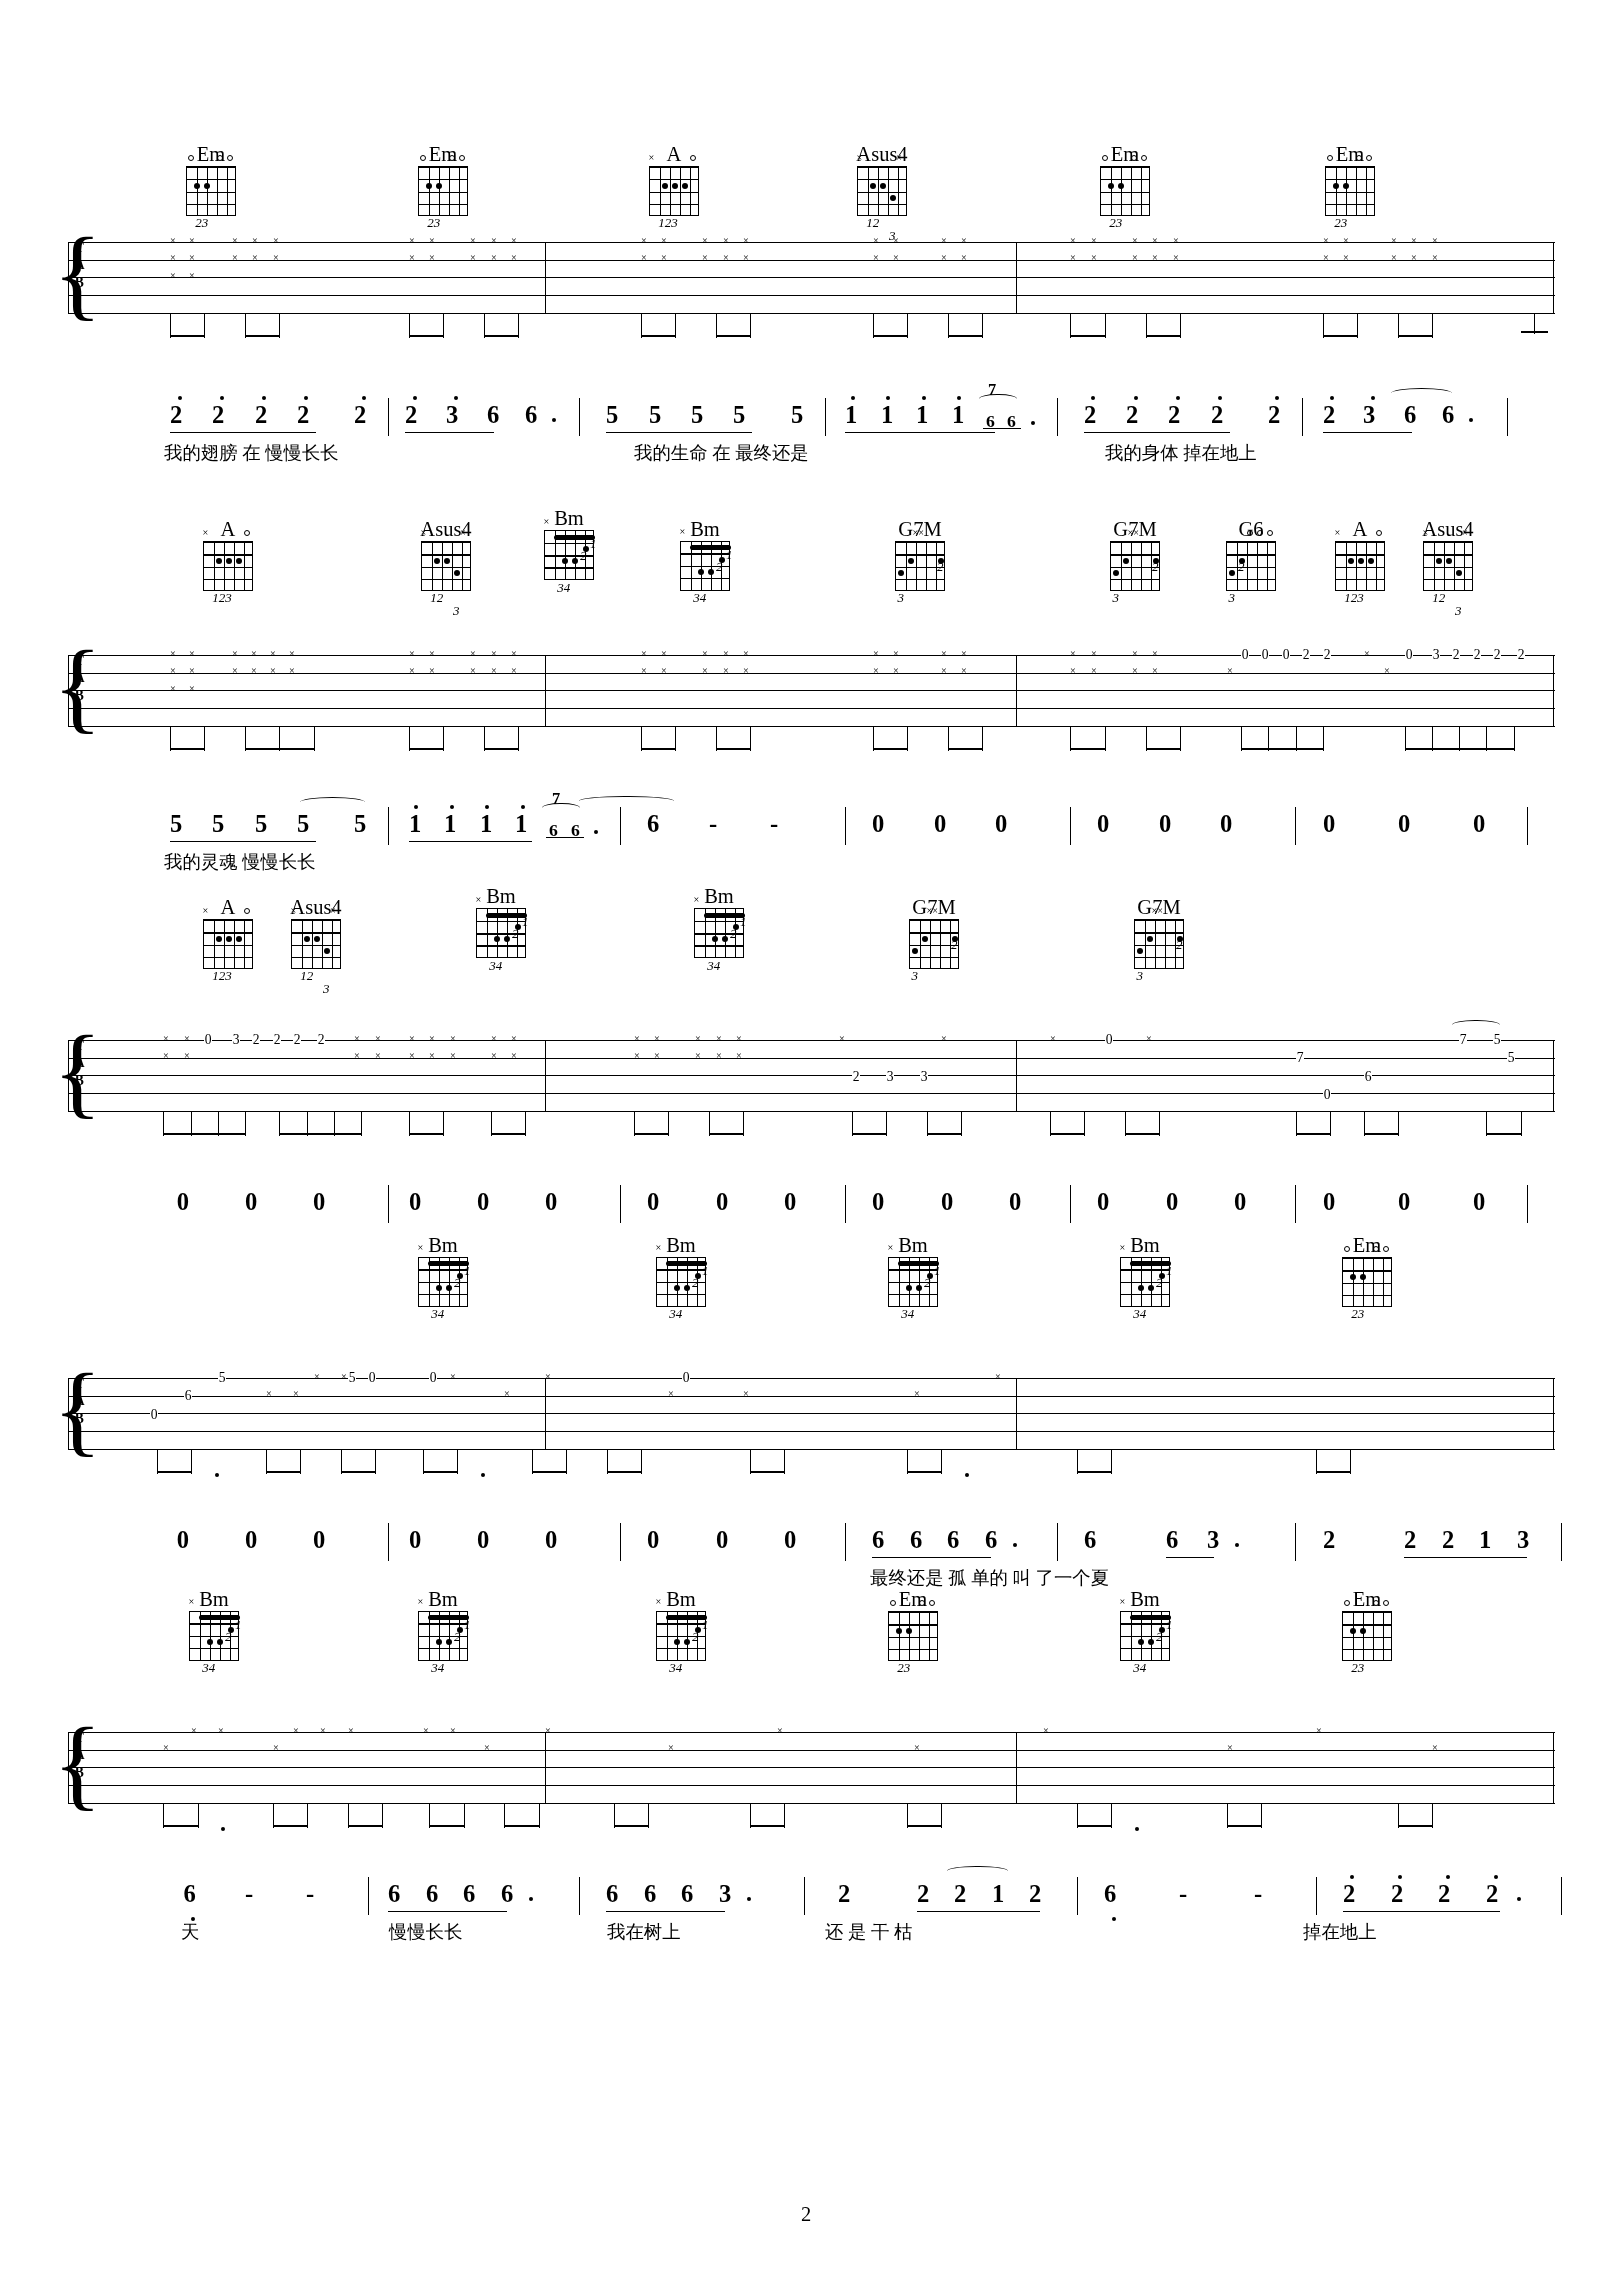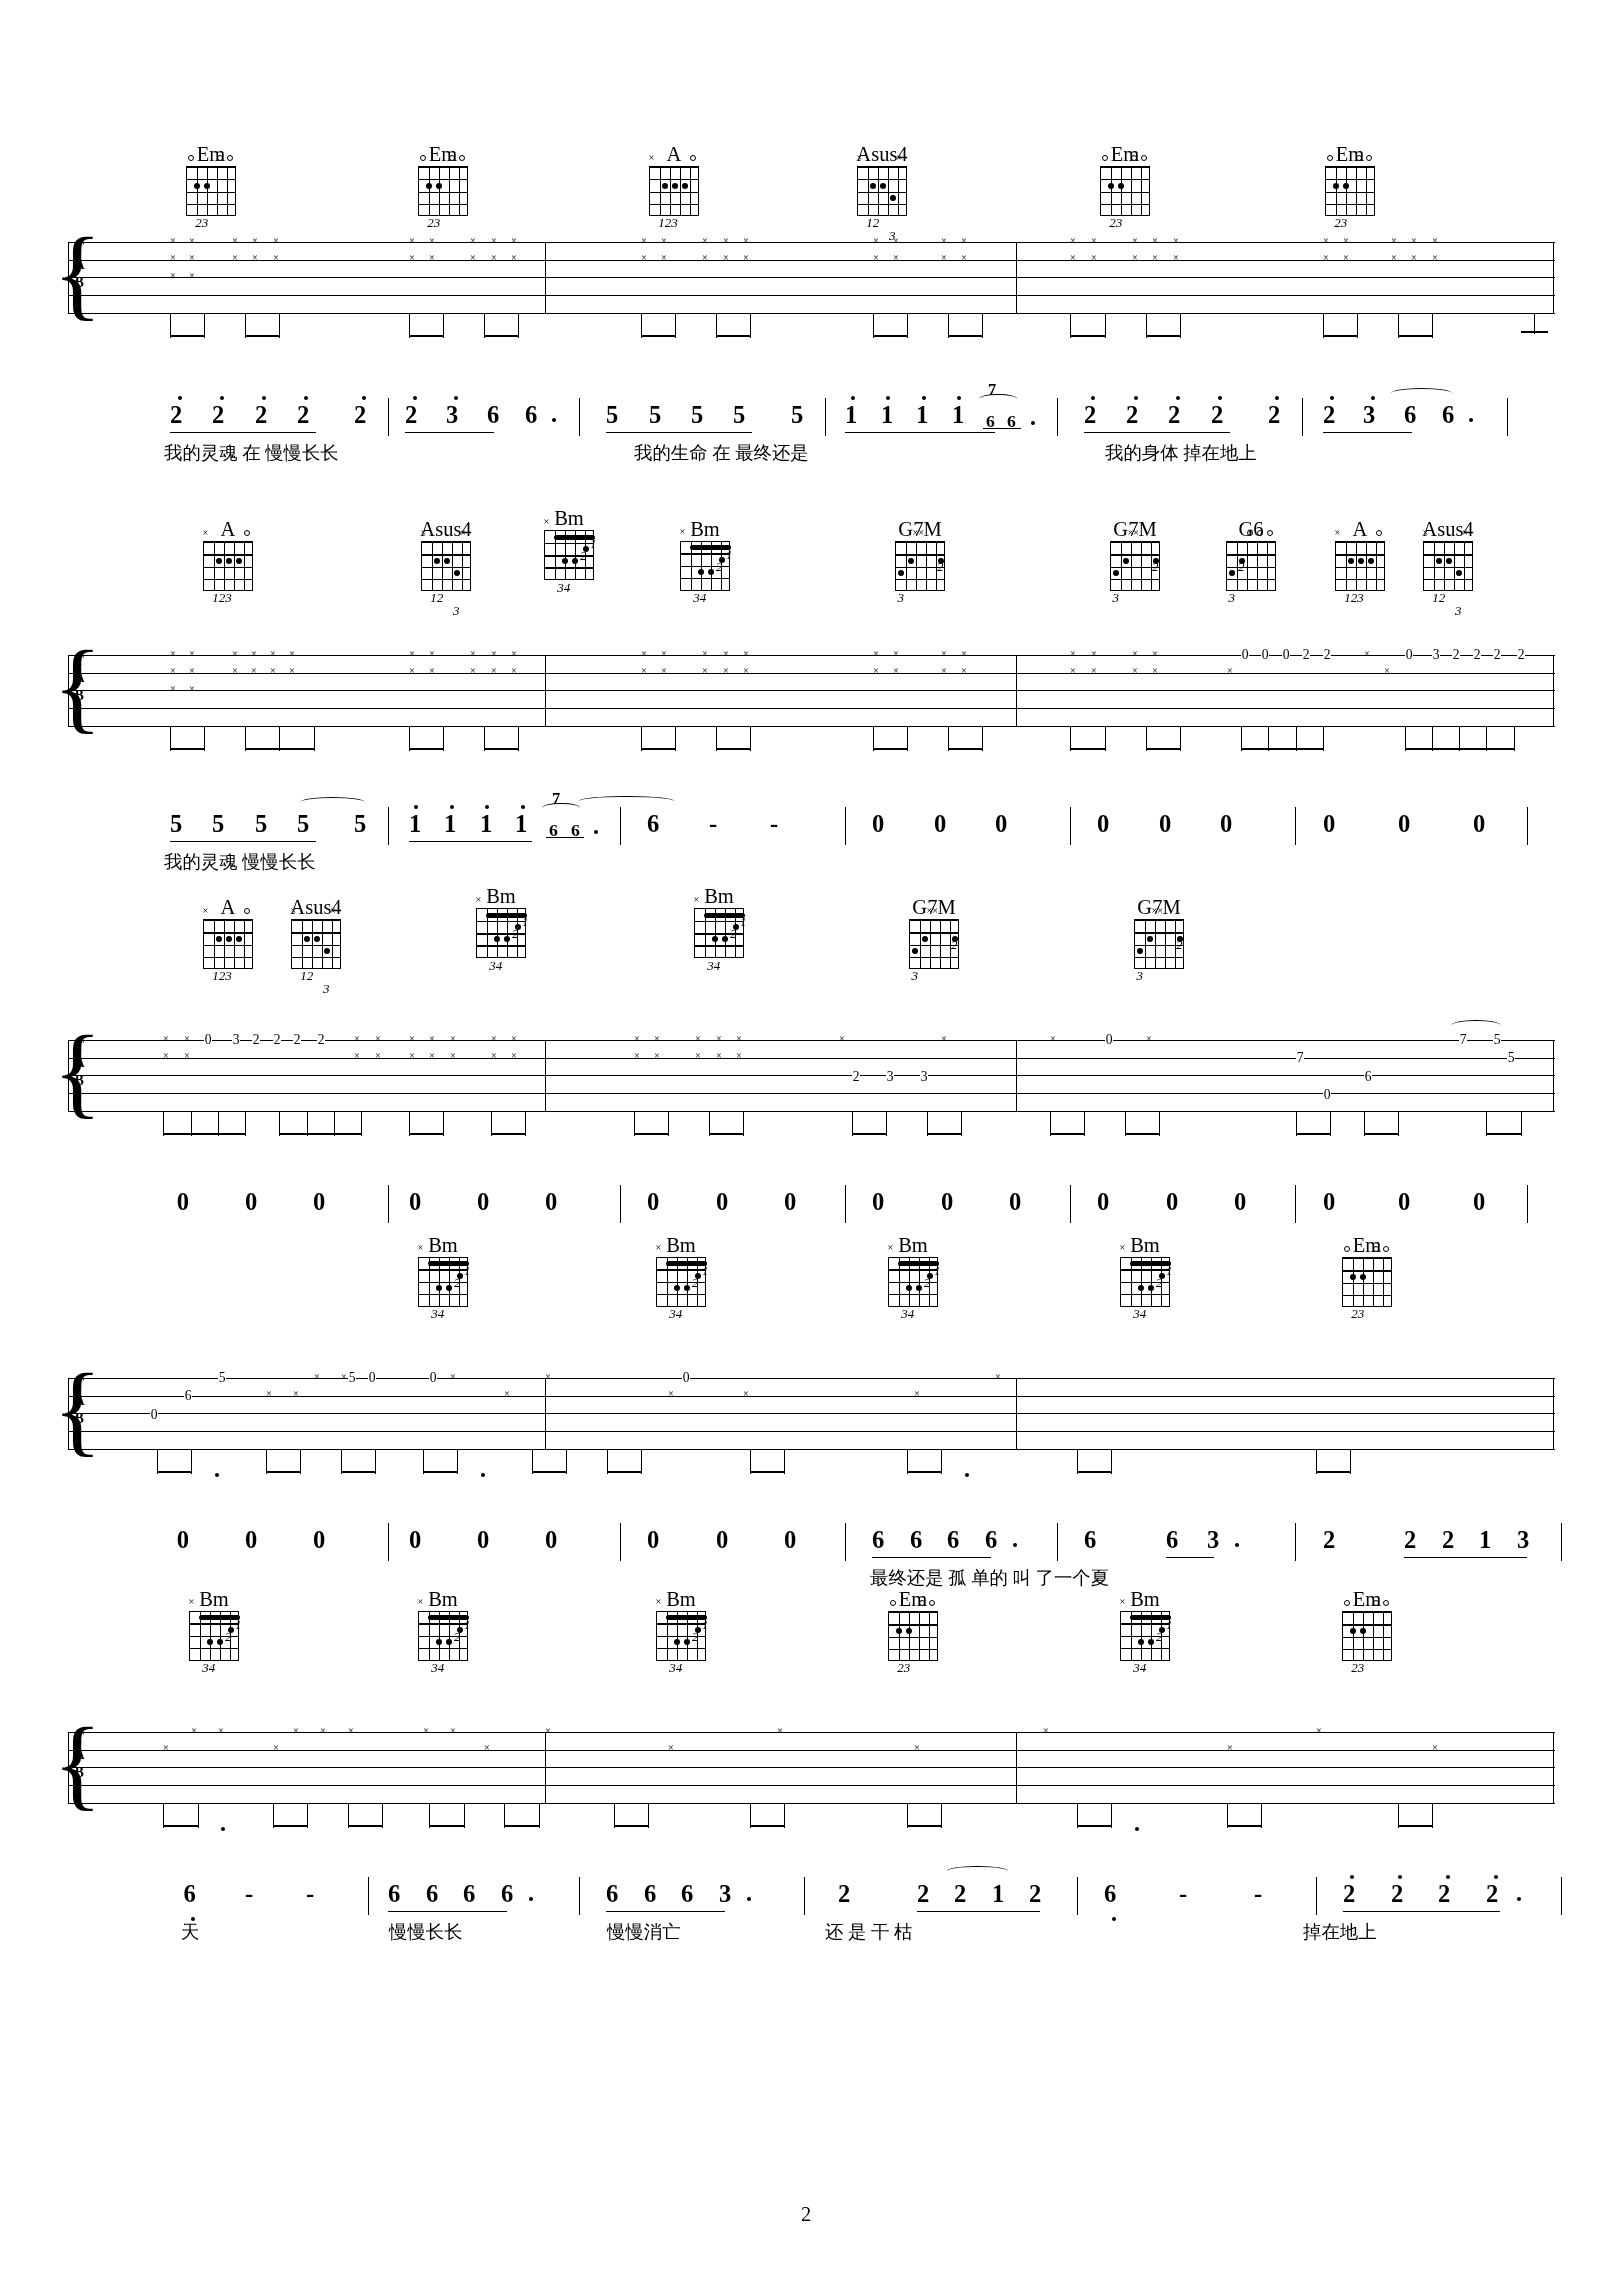--- a/index.html
+++ b/index.html
@@ -367,21 +367,21 @@
     <span class="n" style="left:1193px;top:0">3</span>
         <span class="ndot" style="left:1201px;top:-6.8px"></span>
     <span class="n" style="left:1234px;top:0">6</span>
     <span class="n" style="left:1272px;top:0">6</span>
         <span class="ndot" style="left:1299px;top:15px"></span>
     <span class="und" style="left:1153px;top:29px;width:89px"></span>
     <span class="tie" style="left:1221px;top:-15px;width:61px"></span>
     <span class="bar" style="left:1337px;top:-5.5px;height:38px"></span>
   </div>
 
-  <div class="ly" style="left:164px;top:321px">我的灵魂 在 慢慢长长</div>
+  <div class="ly" style="left:164px;top:321px">我的翅膀 在 慢慢长长</div>
   <div class="ly" style="left:634px;top:321px">我的生命 在 最终还是</div>
   <div class="ly" style="left:1105px;top:321px">我的身体    掉在地上</div>
 </div>
 
 <div class="sys" style="top:505px">
 
   <div class="chord" style="left:198px;top:13.6px">
     <div class="cname">A</div>
     <div class="grid">
       <div class="marks">
@@ -1504,21 +1504,21 @@
         <span class="ndot" style="left:1276px;top:-6.8px"></span>
     <span class="n" style="left:1316px;top:0">2</span>
         <span class="ndot" style="left:1324px;top:-6.8px"></span>
         <span class="ndot" style="left:1347px;top:15px"></span>
     <span class="und" style="left:1173px;top:29px;width:157px"></span>
     <span class="bar" style="left:1391px;top:-5.5px;height:38px"></span>
   </div>
 
   <div class="ly" style="left:181px;top:348px">天</div>
   <div class="ly" style="left:389px;top:348px">慢慢长长</div>
-  <div class="ly" style="left:607px;top:348px">慢慢消亡</div>
+  <div class="ly" style="left:607px;top:348px">我在树上</div>
   <div class="ly" style="left:825px;top:348px">还 是 干 枯</div>
   <div class="ly" style="left:1303px;top:348px">掉在地上</div>
 </div>
 
 <div class="pnum" style="left:801px;top:2203px">2</div>
 
 </div>
 
 
 </body></html>

